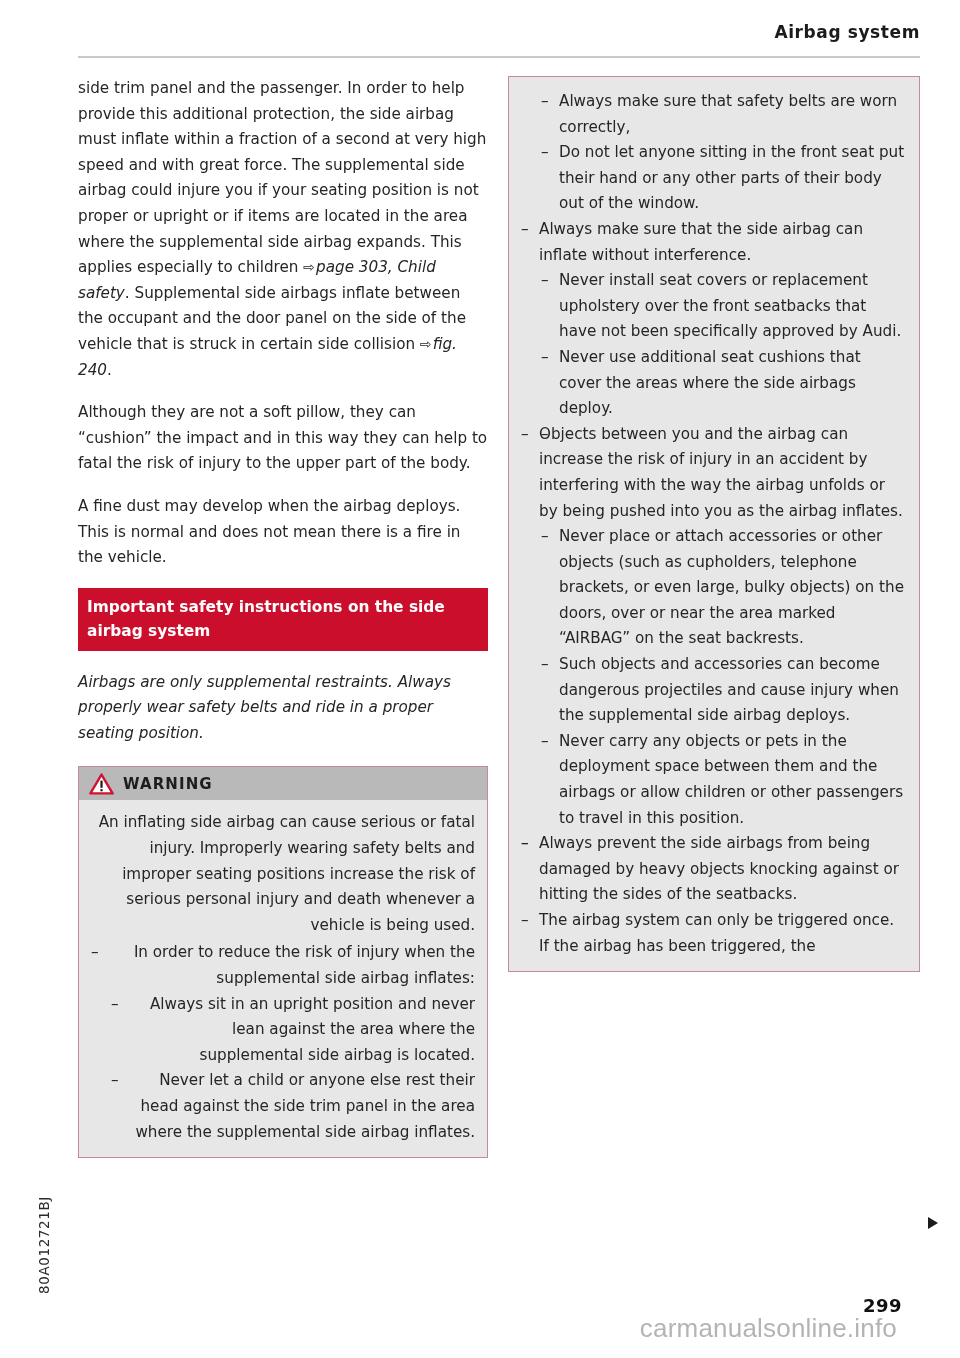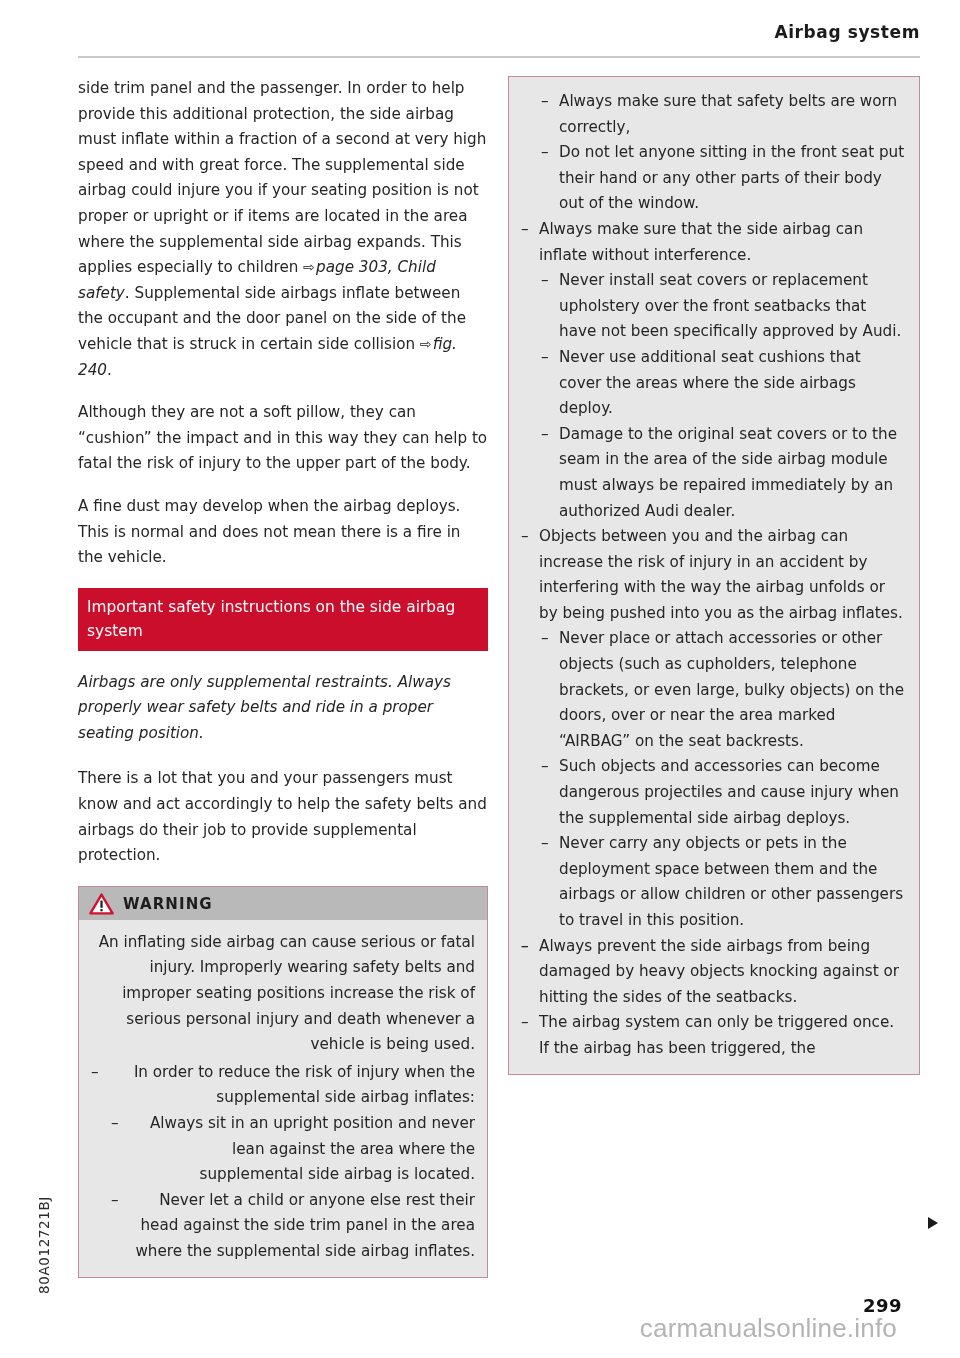--- a/index.html
+++ b/index.html
@@ -64,21 +64,21 @@
     font-style: normal;
     font-size: 14px;
     padding-right: 1px;
   }
 
   
   .red-heading {
     background: #cc0e2d;
     color: #ffffff;
     font-size: 15.4px;
-    font-weight: normal;
+    font-weight: bold;
     line-height: 24px;
     padding: 7px 22px 8px 9px;
     margin: 8px 0 19px 0;
     box-sizing: border-box;
     width: 410px;
   }
 
   .lead-italic {
     margin: 0 0 20px 0;
     font-size: 15.2px;
@@ -224,21 +224,20 @@
   <p class="body"><span>side trim panel and the passenger. In order to help provide this additional protection, the side airbag must inflate within a fraction of a second at very high speed and with great force. The supplemental side airbag could injure you if your seating position is not proper or upright or if items are located in the area where the supplemental side airbag expands. This applies especially to children </span><span class="arrow-ref">⇨</span><span class="xref">page 303, Child safety</span><span>. Supplemental side airbags inflate between the occupant and the door panel on the side of the vehicle that is struck in certain side collision </span><span class="arrow-ref">⇨</span><span class="xref">fig. 240</span><span>.</span></p>
 
   <p class="body">Although they are not a soft pillow, they can “cushion” the impact and in this way they can help to fatal the risk of injury to the upper part of the body.</p>
 
   <p class="body">A fine dust may develop when the airbag deploys. This is normal and does not mean there is a fire in the vehicle.</p>
 
   <div class="red-heading">Important safety instructions on the side airbag system</div>
 
   <p class="lead-italic">Airbags are only supplemental restraints. Always properly wear safety belts and ride in a proper seating position.</p>
 
-  <p class="body">There is a lot that you and your passengers must know and act accordingly to help the safety belts and airbags do their job to provide supplemental protection.</p>
 
   <div class="warnbox">
     <div class="warnbox-head">
       <span>
         <svg class="warn-tri" width="25" height="22" viewBox="0 0 25 22" aria-hidden="true">
           <path d="M12.5 1.6 L23.6 20.4 L1.4 20.4 Z" fill="#ffffff" stroke="#cf1330" stroke-width="2.4" stroke-linejoin="round"></path>
           <rect x="11.4" y="7.6" width="2.2" height="7.2" fill="#1d1d1d"></rect>
           <rect x="11.4" y="16.1" width="2.2" height="2.2" fill="#1d1d1d"></rect>
         </svg>
       </span>
@@ -256,21 +255,21 @@
 </div>
 
 <div class="col col-right">
   <div class="contbox">
     <ul class="dashlist" id="right-warn-list">
         <li class="lvl2"><span class="dash">–</span><span>Always make sure that safety belts are worn correctly,</span></li>
         <li class="lvl2"><span class="dash">–</span><span>Do not let anyone sitting in the front seat put their hand or any other parts of their body out of the window.</span></li>
         <li class="lvl1"><span class="dash">–</span><span>Always make sure that the side airbag can inflate without interference.</span></li>
         <li class="lvl2"><span class="dash">–</span><span>Never install seat covers or replacement upholstery over the front seatbacks that have not been specifically approved by Audi.</span></li>
         <li class="lvl2"><span class="dash">–</span><span>Never use additional seat cushions that cover the areas where the side airbags deploy.</span></li>
-        <li class="lvl2"><span class="dash">–</span><span>Damage to the original seat covers or to the seam in the area of the side airbag module must always be repaired immediately by an authorized Audi dealer.</span></li>
+        <li class="lvl2"><span class="dash">–</span></li>
         <li class="lvl1"><span class="dash">–</span><span>Objects between you and the airbag can increase the risk of injury in an accident by interfering with the way the airbag unfolds or by being pushed into you as the airbag inflates.</span></li>
         <li class="lvl2"><span class="dash">–</span><span>Never place or attach accessories or other objects (such as cupholders, telephone brackets, or even large, bulky objects) on the doors, over or near the area marked “AIRBAG” on the seat backrests.</span></li>
         <li class="lvl2"><span class="dash">–</span><span>Such objects and accessories can become dangerous projectiles and cause injury when the supplemental side airbag deploys.</span></li>
         <li class="lvl2"><span class="dash">–</span><span>Never carry any objects or pets in the deployment space between them and the airbags or allow children or other passengers to travel in this position.</span></li>
         <li class="lvl1"><span class="dash">–</span></li>
         <li class="lvl1"><span class="dash">–</span><span>Always prevent the side airbags from being damaged by heavy objects knocking against or hitting the sides of the seatbacks.</span></li>
         <li class="lvl1"><span class="dash">–</span><span>The airbag system can only be triggered once. If the airbag has been triggered, the</span></li>
       </ul>
   </div>
 </div>

